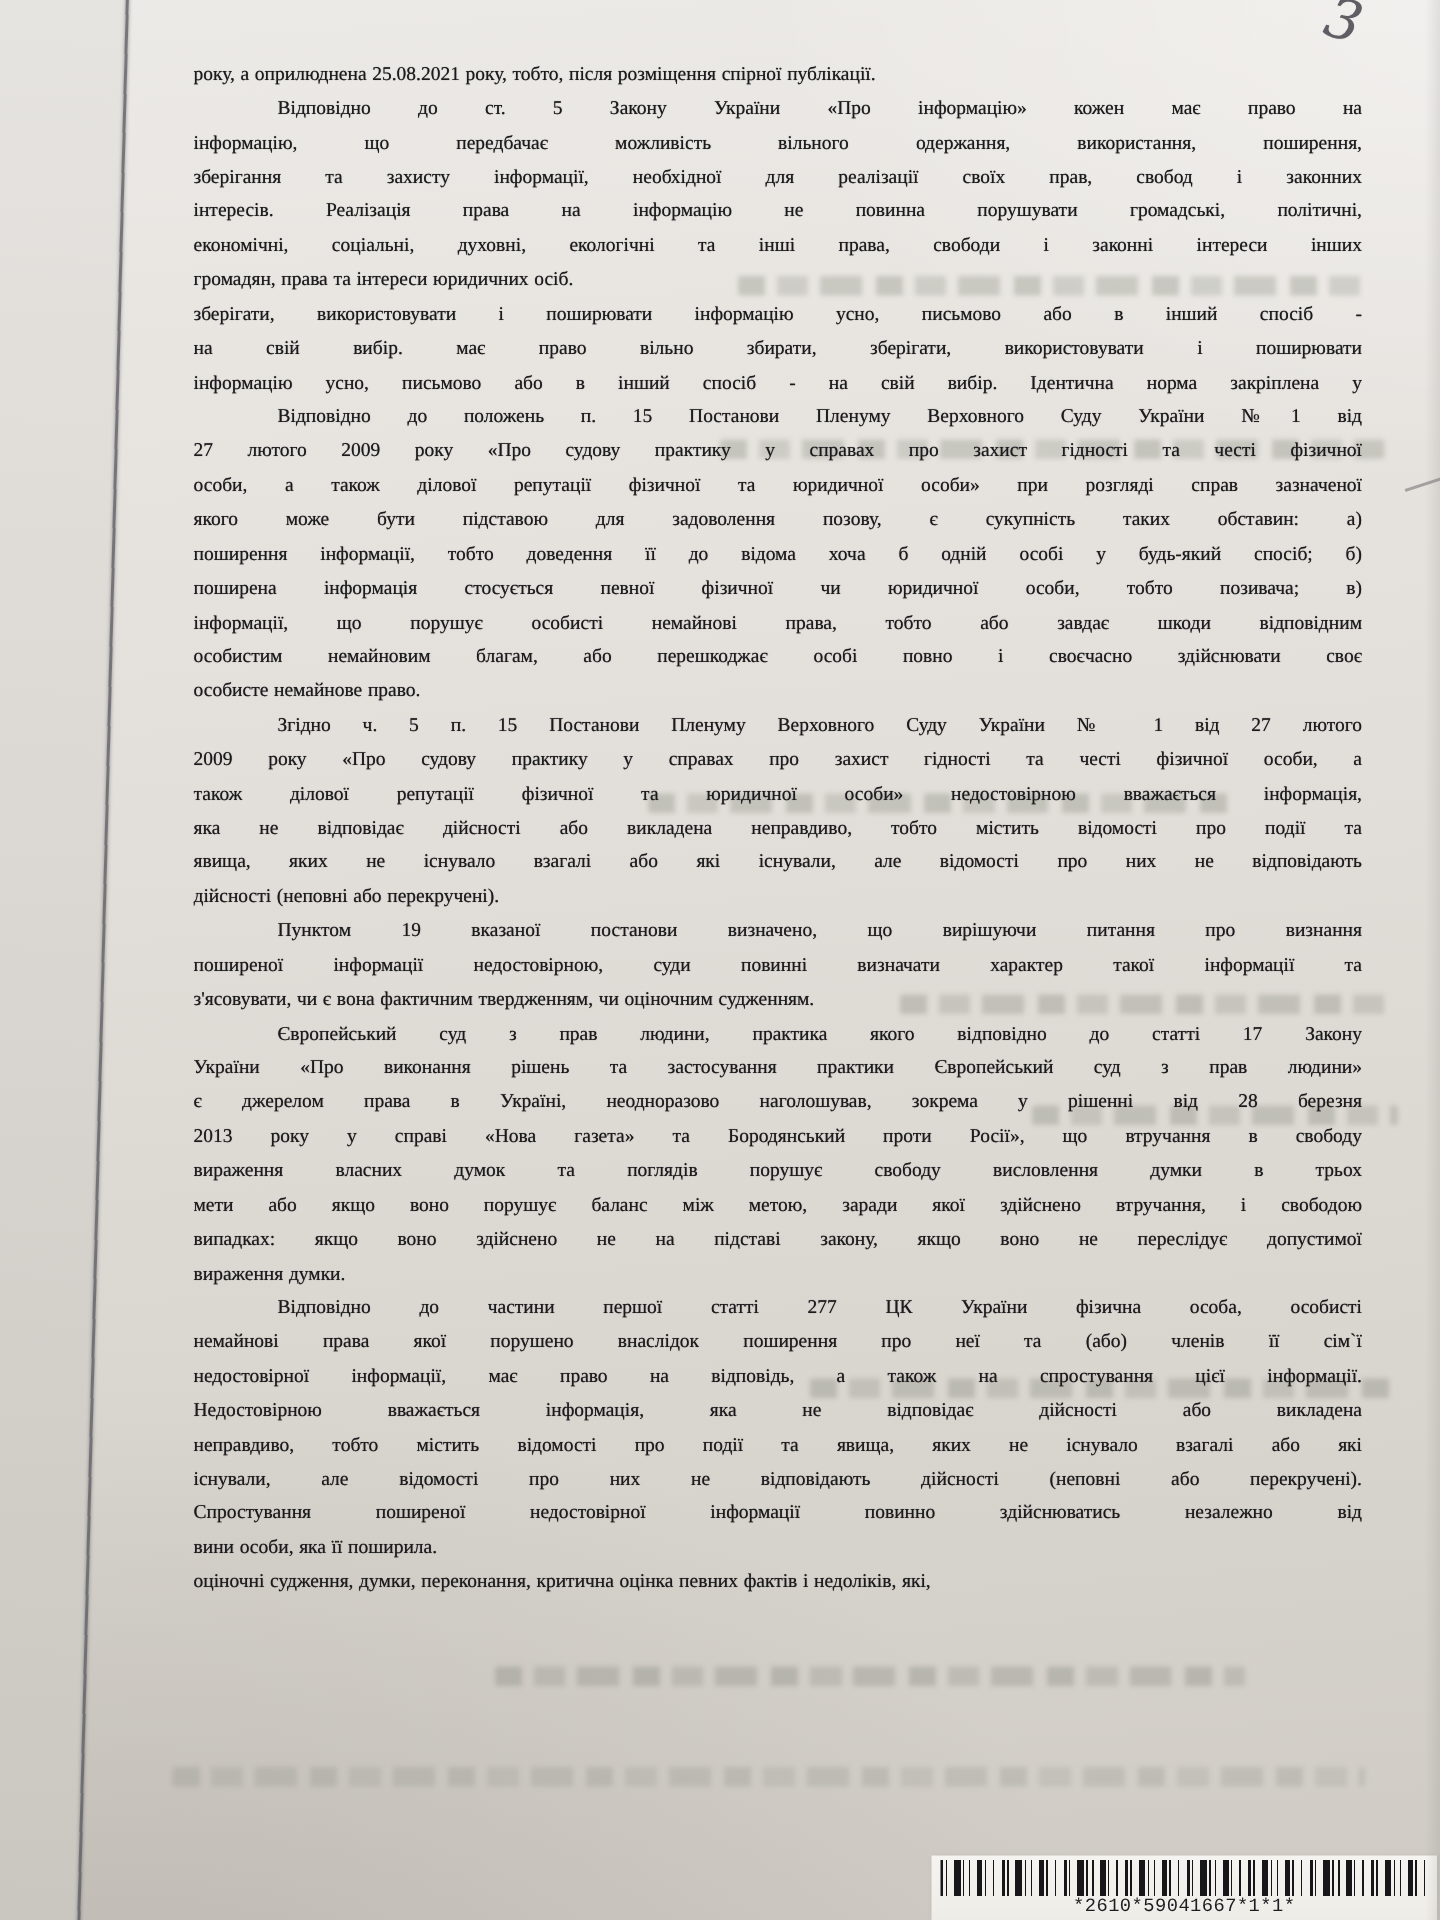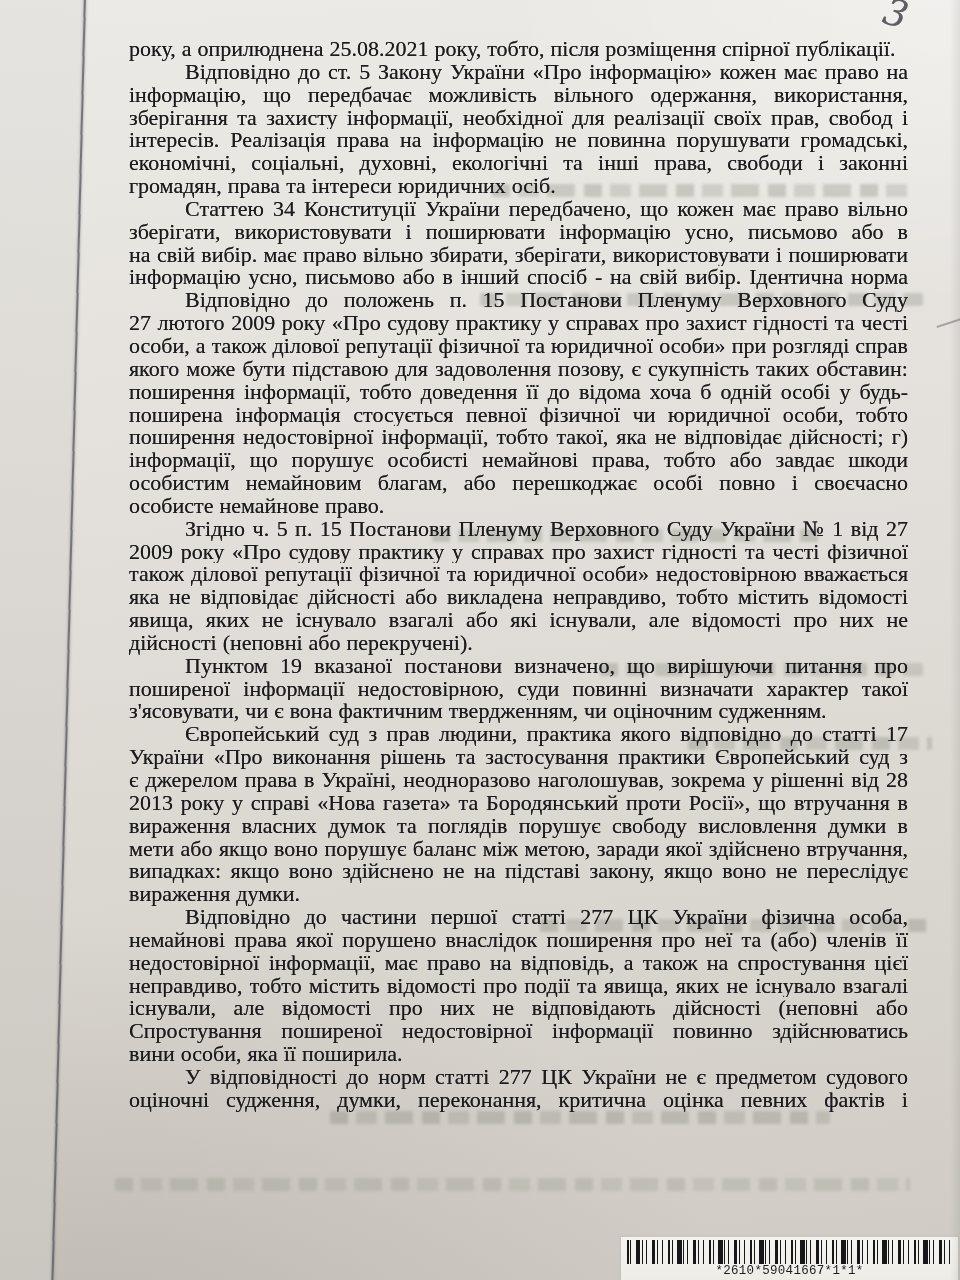--- a/index.html
+++ b/index.html
@@ -32,21 +32,21 @@
     position:absolute;right:0;top:0;width:10px;height:1280px;
     background:linear-gradient(90deg,rgba(0,0,0,0) 0%,rgba(60,60,60,0.10) 100%);
   }
   .corner-nick{
     position:absolute;left:936px;top:322px;width:26px;height:1.5px;
     background:rgba(110,110,112,0.55);transform:rotate(-18deg);filter:blur(0.4px);
   }
   
   .text-block{
     position:absolute;left:129px;top:38px;width:779px;
-    font-size:22px;color:#1b1a1c;
+    font-size:13px;color:#1b1a1c;
     text-shadow:0 0 0.55px rgba(25,25,28,0.75);
     filter:blur(0.12px);
   }
   .para{margin:0;padding:0;}
   .line{
     height:22.85px;line-height:22.85px;overflow:hidden;
     text-align:justify;text-align-last:justify;
     word-spacing:0.5px;
   }
   .line.last{text-align-last:left;}
@@ -114,33 +114,31 @@
       </div>
       <div class="para">
         <div class="line indent">Відповідно до ст. 5 Закону України «Про інформацію» кожен має право на</div>
         <div class="line">інформацію, що передбачає можливість вільного одержання, використання, поширення,</div>
         <div class="line">зберігання та захисту інформації, необхідної для реалізації своїх прав, свобод і законних</div>
         <div class="line">інтересів. Реалізація права на інформацію не повинна порушувати громадські, політичні,</div>
         <div class="line">економічні, соціальні, духовні, екологічні та інші права, свободи і законні інтереси інших</div>
         <div class="line last">громадян, права та інтереси юридичних осіб.</div>
       </div>
       <div class="para">
-        <div class="line indent">Статтею 34 Конституції України передбачено, що кожен має право вільно збирати,</div>
         <div class="line">зберігати, використовувати і поширювати інформацію усно, письмово або в інший спосіб -</div>
         <div class="line">на свій вибір. має право вільно збирати, зберігати, використовувати і поширювати</div>
         <div class="line">інформацію усно, письмово або в інший спосіб - на свій вибір. Ідентична норма закріплена у</div>
       </div>
       <div class="para">
         <div class="line indent">Відповідно до положень п. 15 Постанови Пленуму Верховного Суду України №1 від</div>
         <div class="line">27 лютого 2009 року «Про судову практику у справах про захист гідності та честі фізичної</div>
         <div class="line">особи, а також ділової репутації фізичної та юридичної особи» при розгляді справ зазначеної</div>
         <div class="line">якого може бути підставою для задоволення позову, є сукупність таких обставин: а)</div>
         <div class="line">поширення інформації, тобто доведення її до відома хоча б одній особі у будь-який спосіб; б)</div>
         <div class="line">поширена інформація стосується певної фізичної чи юридичної особи, тобто позивача; в)</div>
-        <div class="line">поширення недостовірної інформації, тобто такої, яка не відповідає дійсності; г) поширення</div>
         <div class="line">інформації, що порушує особисті немайнові права, тобто або завдає шкоди відповідним</div>
         <div class="line">особистим немайновим благам, або перешкоджає особі повно і своєчасно здійснювати своє</div>
         <div class="line last">особисте немайнове право.</div>
       </div>
       <div class="para">
         <div class="line indent">Згідно ч. 5 п. 15 Постанови Пленуму Верховного Суду України № 1 від 27 лютого</div>
         <div class="line">2009 року «Про судову практику у справах про захист гідності та честі фізичної особи, а</div>
         <div class="line">також ділової репутації фізичної та юридичної особи» недостовірною вважається інформація,</div>
         <div class="line">яка не відповідає дійсності або викладена неправдиво, тобто містить відомості про події та</div>
         <div class="line">явища, яких не існувало взагалі або які існували, але відомості про них не відповідають</div>
@@ -158,27 +156,27 @@
         <div class="line">2013 року у справі «Нова газета» та Бородянський проти Росії», що втручання в свободу</div>
         <div class="line">вираження власних думок та поглядів порушує свободу висловлення думки в трьох</div>
         <div class="line">мети або якщо воно порушує баланс між метою, заради якої здійснено втручання, і свободою</div>
         <div class="line">випадках: якщо воно здійснено не на підставі закону, якщо воно не переслідує допустимої</div>
         <div class="line last">вираження думки.</div>
       </div>
       <div class="para">
         <div class="line indent">Відповідно до частини першої статті 277 ЦК України фізична особа, особисті</div>
         <div class="line">немайнові права якої порушено внаслідок поширення про неї та (або) членів її сім`ї</div>
         <div class="line">недостовірної інформації, має право на відповідь, а також на спростування цієї інформації.</div>
+        <div class="line">Недостовірною вважається інформація, яка не відповідає дійсності або викладена</div>
         <div class="line">неправдиво, тобто містить відомості про події та явища, яких не існувало взагалі або які</div>
         <div class="line">існували, але відомості про них не відповідають дійсності (неповні або перекручені).</div>
         <div class="line">Спростування поширеної недостовірної інформації повинно здійснюватись незалежно від</div>
         <div class="line last">вини особи, яка її поширила.</div>
       </div>
       <div class="para">
-        <div class="line indent">У відповідності до норм статті 277 ЦК України не є предметом судового захисту</div>
         <div class="line last">оціночні судження, думки, переконання, критична оцінка певних фактів і недоліків, які,</div>
       </div>
     </div>
 
   <div class="handwritten">3</div>
 
   <div class="barcode-sticker">
     <div class="barcode-bars"></div>
     <div class="barcode-text">*2610*59041667*1*1*</div>
   </div>

